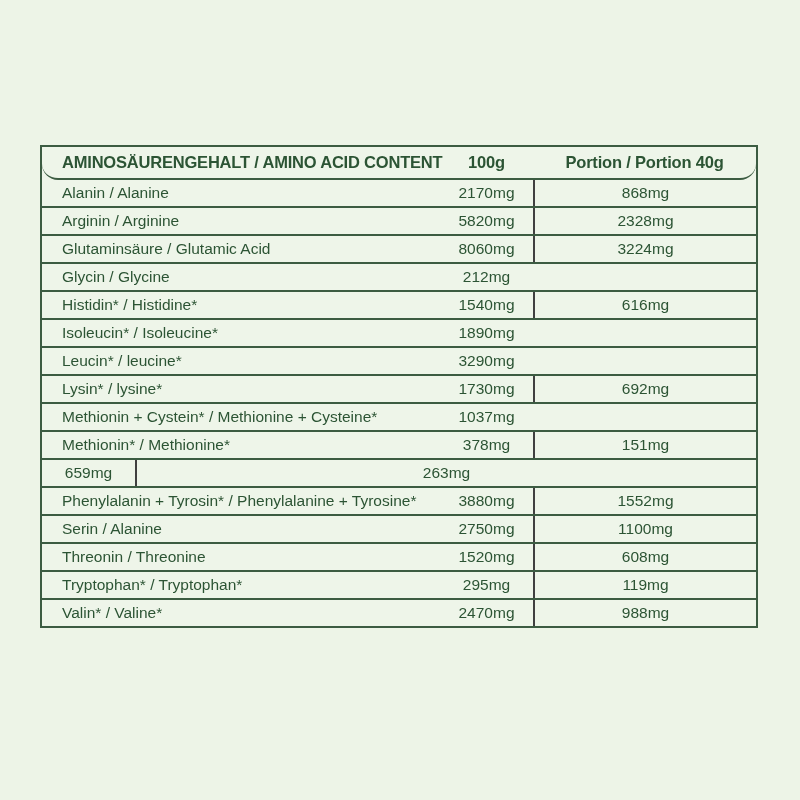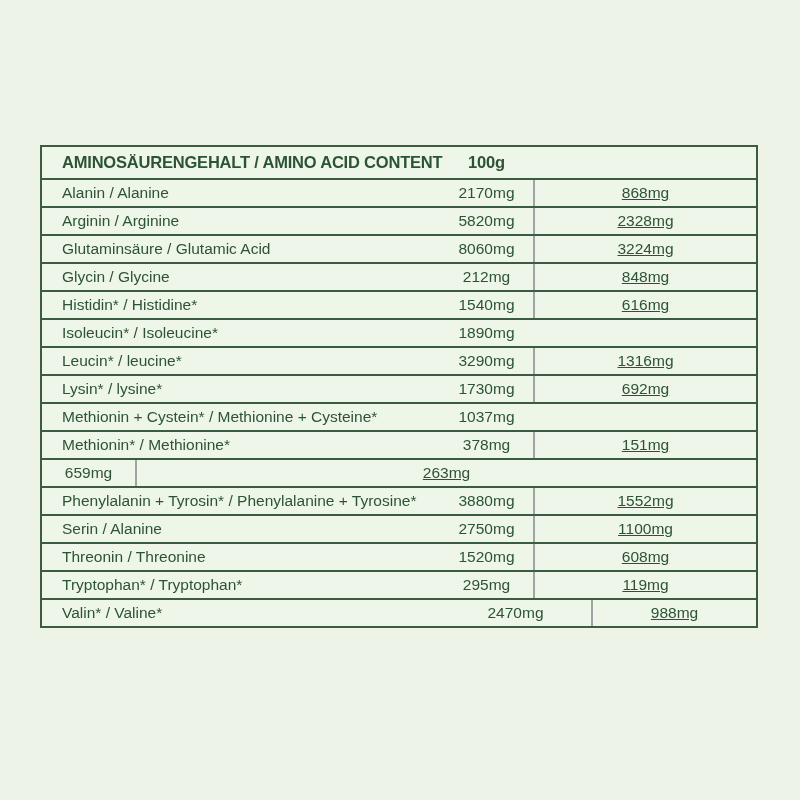--- a/index.html
+++ b/index.html
@@ -27,32 +27,32 @@
   }
   .header-row {
     display: flex;
     align-items: stretch;
     height: 31px;
     border-bottom: 2px solid #3c5c42;
     color: #2c5434;
     font-weight: bold;
     font-size: 16.5px;
     letter-spacing: -0.2px;
+    border-radius: 16px;
   }
   .data-row {
     display: flex;
     align-items: stretch;
     height: 26px;
     border-bottom: 2px solid #3c5c42;
     color: #2c5434;
     font-size: 15.5px;
   }
   .data-row:last-child {
     border-bottom: none;
-    gap: 29px;
   }
   .cell {
     display: flex;
     align-items: center;
   }
   .cell.name {
     width: 378px;
     padding-left: 20px;
     white-space: nowrap;
     overflow: visible;
@@ -61,32 +61,32 @@
     width: 93px;
     justify-content: center;
     white-space: nowrap;
   }
   .cell.portion {
     flex: 1;
     justify-content: center;
     white-space: nowrap;
   }
   .data-row .cell.portion {
-    border-left: 2px solid #a3a3a3;
-    text-decoration: underline;
+    border-left: 2px solid #404040;
   }
 </style>
 </head>
 <body>
 
 <div class="page">
   <div class="amino-table">
     <div class="header-row">
       <div class="cell name">AMINOSÄURENGEHALT / AMINO ACID CONTENT</div>
       <div class="cell val">100g</div>
+      <div class="cell portion">Portion / Portion 40g</div>
     </div>
     <div>
   <div class="data-row">
     <div class="cell name">Alanin / Alanine</div>
     <div class="cell val">2170mg</div>
     <div class="cell portion">868mg</div>
   </div>
 
   <div class="data-row">
     <div class="cell name">Arginin / Arginine</div>
@@ -97,38 +97,36 @@
 
   <div class="data-row">
     <div class="cell name">Glutaminsäure / Glutamic Acid</div>
     <div class="cell val">8060mg</div>
     <div class="cell portion">3224mg</div>
   </div>
 
   <div class="data-row">
     <div class="cell name">Glycin / Glycine</div>
     <div class="cell val">212mg</div>
-    <div class="cell portion">848mg</div>
   </div>
 
   <div class="data-row">
     <div class="cell name">Histidin* /  Histidine*</div>
     <div class="cell val">1540mg</div>
     <div class="cell portion">616mg</div>
   </div>
 
   <div class="data-row">
     <div class="cell name">Isoleucin* / Isoleucine*</div>
     <div class="cell val">1890mg</div>
   </div>
 
   <div class="data-row">
     <div class="cell name">Leucin* / leucine*</div>
     <div class="cell val">3290mg</div>
-    <div class="cell portion">1316mg</div>
   </div>
 
   <div class="data-row">
     <div class="cell name">Lysin* / lysine*</div>
     <div class="cell val">1730mg</div>
     <div class="cell portion">692mg</div>
   </div>
 
   <div class="data-row">
     <div class="cell name">Methionin + Cystein* / Methionine + Cysteine*</div>

